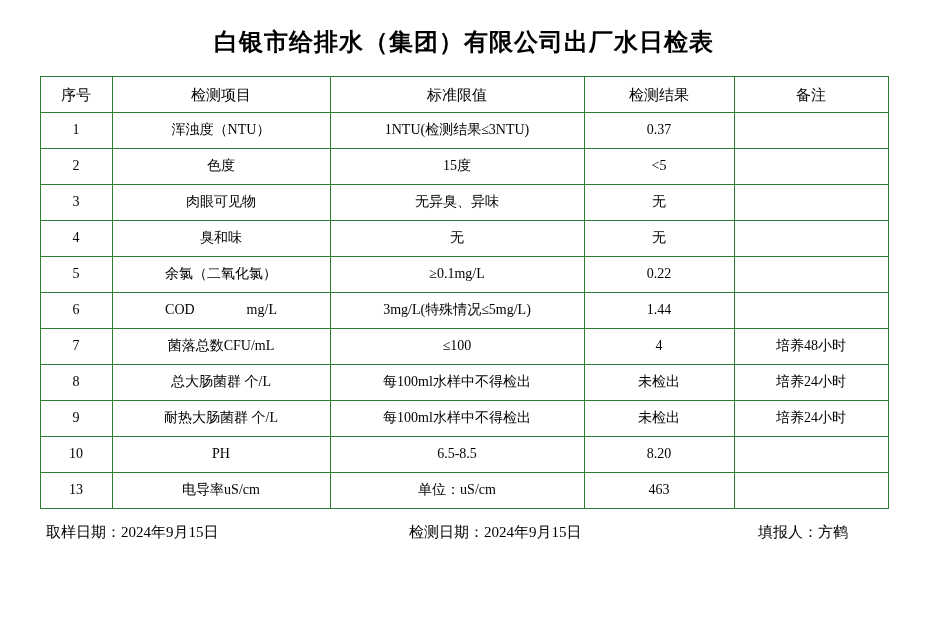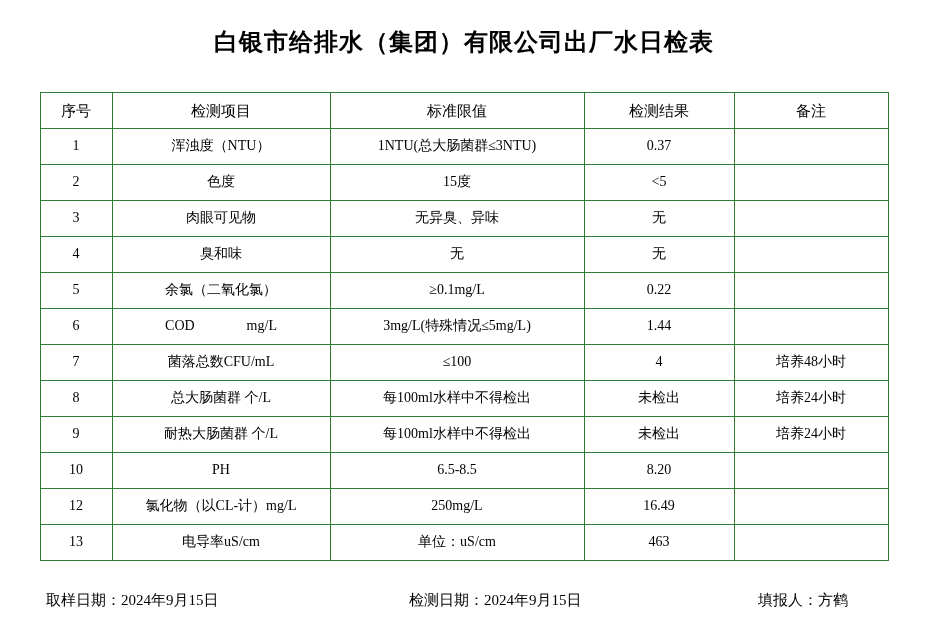--- a/index.html
+++ b/index.html
@@ -28,21 +28,21 @@
     font-weight: bold;
     font-family: "Liberation Serif", serif;
     letter-spacing: 1px;
     margin: 0;
     padding-top: 26px;
     padding-bottom: 18px;
     color: #000;
   }
   table.report {
     border-collapse: collapse;
-    margin: 16px auto;
+    margin: 0 auto;
     width: 848px;
     table-layout: fixed;
   }
   table.report th, table.report td {
     border: 1px solid #2e7d32;
     padding: 0;
     height: 35px;
     text-align: center;
     vertical-align: middle;
     font-size: 14px;
@@ -102,21 +102,21 @@
         <th>检测项目</th>
         <th>标准限值</th>
         <th>检测结果</th>
         <th>备注</th>
       </tr>
     </thead>
     <tbody>
       <tr>
         <td>1</td>
         <td>浑浊度（NTU）</td>
-        <td>1NTU(总大肠菌群≤3NTU)</td>
+        <td>1NTU(检测结果≤3NTU)</td>
         <td>0.37</td>
         <td></td>
       </tr>
       <tr>
         <td>2</td>
         <td>色度</td>
         <td>15度</td>
         <td>&lt;5</td>
         <td></td>
       </tr>
@@ -175,27 +175,20 @@
         <td>培养24小时</td>
       </tr>
       <tr>
         <td>10</td>
         <td>PH</td>
         <td>6.5-8.5</td>
         <td>8.20</td>
         <td></td>
       </tr>
       <tr>
-        <td>12</td>
-        <td>氯化物（以CL-计）mg/L</td>
-        <td>250mg/L</td>
-        <td>16.49</td>
-        <td></td>
-      </tr>
-      <tr>
         <td>13</td>
         <td>电导率uS/cm</td>
         <td>单位：uS/cm</td>
         <td>463</td>
         <td></td>
       </tr>
     </tbody>
   </table>
 
   <div class="footer">

